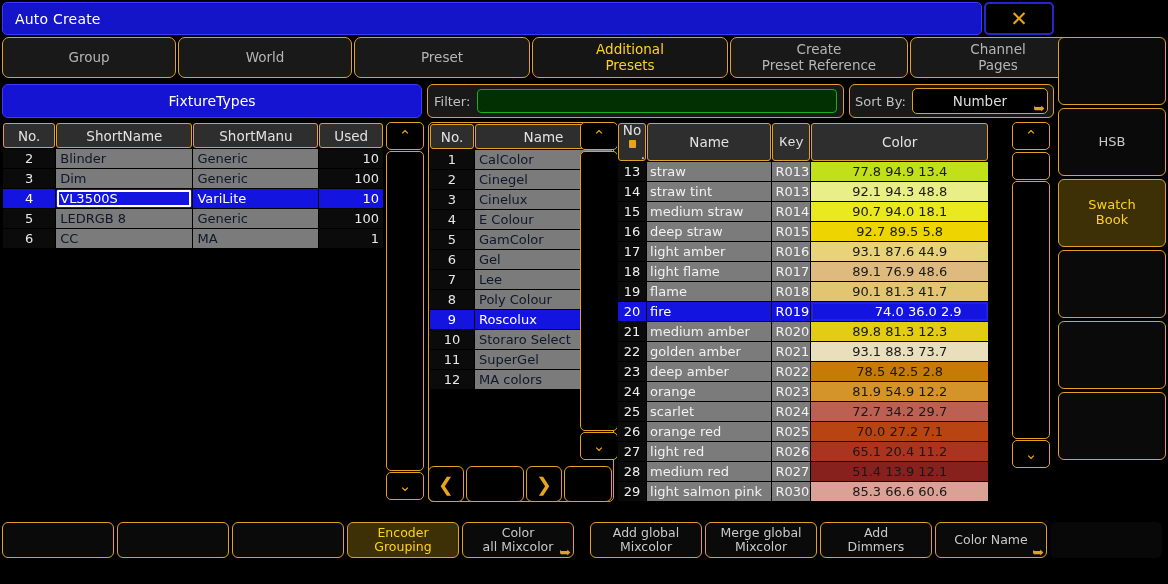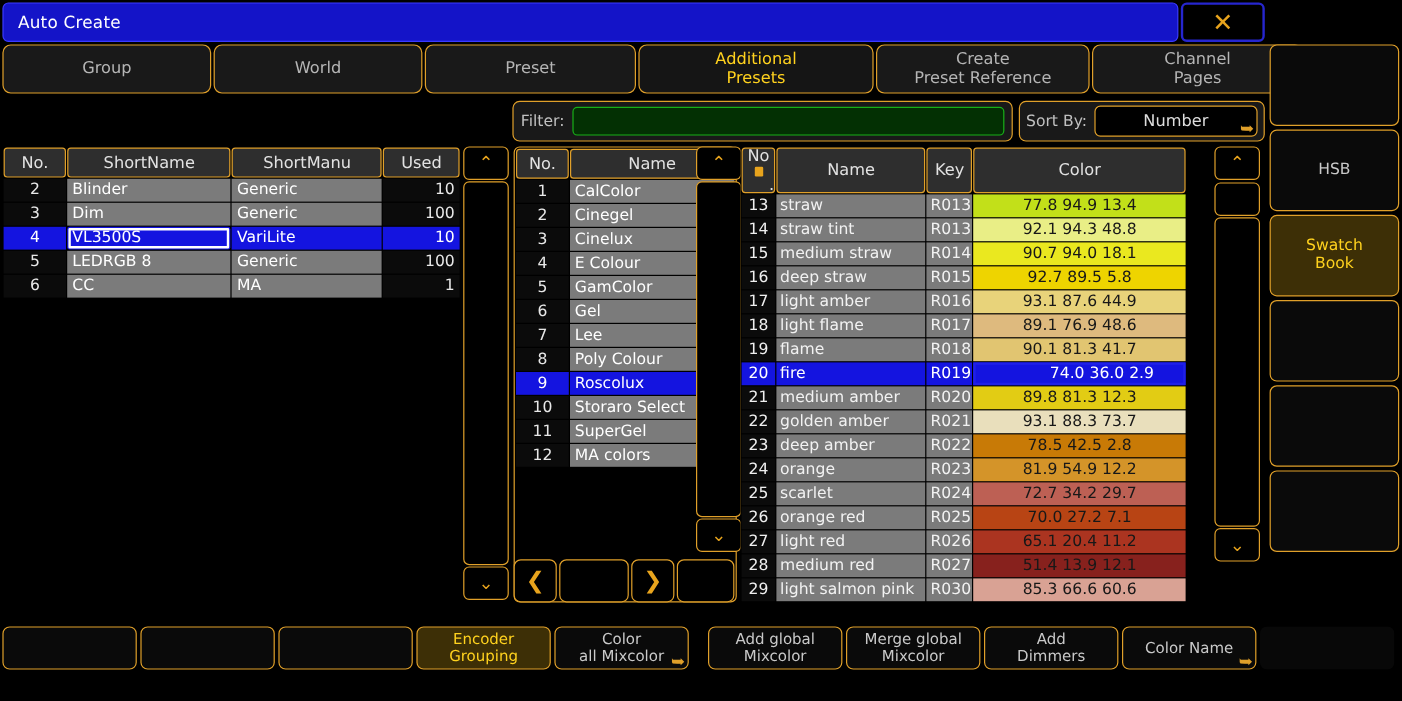--- a/index.html
+++ b/index.html
@@ -81,21 +81,21 @@
 
   
   #leftpanel{ position:absolute; left:2px; top:122px; width:382px; height:380px; }
   table.grid{ border-collapse:separate; border-spacing:1px 1px; width:100%; }
   table.grid th{
     background:#2e2e2e; color:#e2e2e2; font-weight:normal; font-size:13.5px;
     height:25px; border:1px solid #e0a02a; border-radius:3px;
   }
   table.grid td{ height:19px; font-size:13px; padding:0 4px; }
   td.num{ background:#0b0b0b; color:#e8e8e8; text-align:center; width:46px; }
-  td.txt{ background:#7b7b7b; color:#ffffff; text-align:left; }
+  td.txt{ background:#7b7b7b; color:#0f172a; text-align:left; }
   td.right{ background:#0b0b0b; color:#e8e8e8; text-align:right; }
   tr.sel td{ background:#1414e0 !important; color:#fff !important; }
   tr.sel td.edit{ outline:2px solid #fff; outline-offset:-3px; border-radius:2px; }
 
   .scrollcol{ position:absolute; width:38px; }
   .scrollcol .arrow{
     width:38px; height:28px; border:1px solid #e0a02a; border-radius:5px;
     background:#000; color:#e8a41d; display:flex; align-items:center; justify-content:center;
     font-size:15px; cursor:pointer;
   }
@@ -186,20 +186,23 @@
         </div>
       </div>
       <div class="tab" style="flex: 0 0 176px;">
         <div>
           <div>Channel</div>
           <div>Pages</div>
         </div>
       </div>
     </div>
 
+  <div id="ftheader">
+    <span>FixtureTypes</span>
+  </div>
 
   <div id="filterbox">
     <span class="lbl">Filter:</span>
     <div class="fld"></div>
   </div>
 
   <div id="sortbox">
     <span class="lbl">Sort By:</span>
     <div class="sel">
       <span>Number</span>
@@ -351,21 +354,21 @@
     <table class="ctab">
       <thead>
           <tr id="c-head">
             <th style="width: 28px;">
               <div class="nohdr">
                 <div>No<span class="lock"></span></div>
                 <div>.</div>
               </div>
             </th>
             <th style="width: 124px;">Name</th>
-            <th style="width: 38px;">Key</th>
+            <th style="width: 38px; font-family: Liberation Mono, monospace;">Key</th>
             <th style="width: 176px;">Color</th>
           </tr>
         </thead>
       <tbody id="c-body">
           <tr class="crow" style="height: 12px;">
             <td class="cno">13</td>
             <td class="cname">straw</td>
             <td class="ckey">R013</td>
             <td class="cval" style="background: rgb(194, 224, 25);">77.8 94.9 13.4</td>
           </tr>

